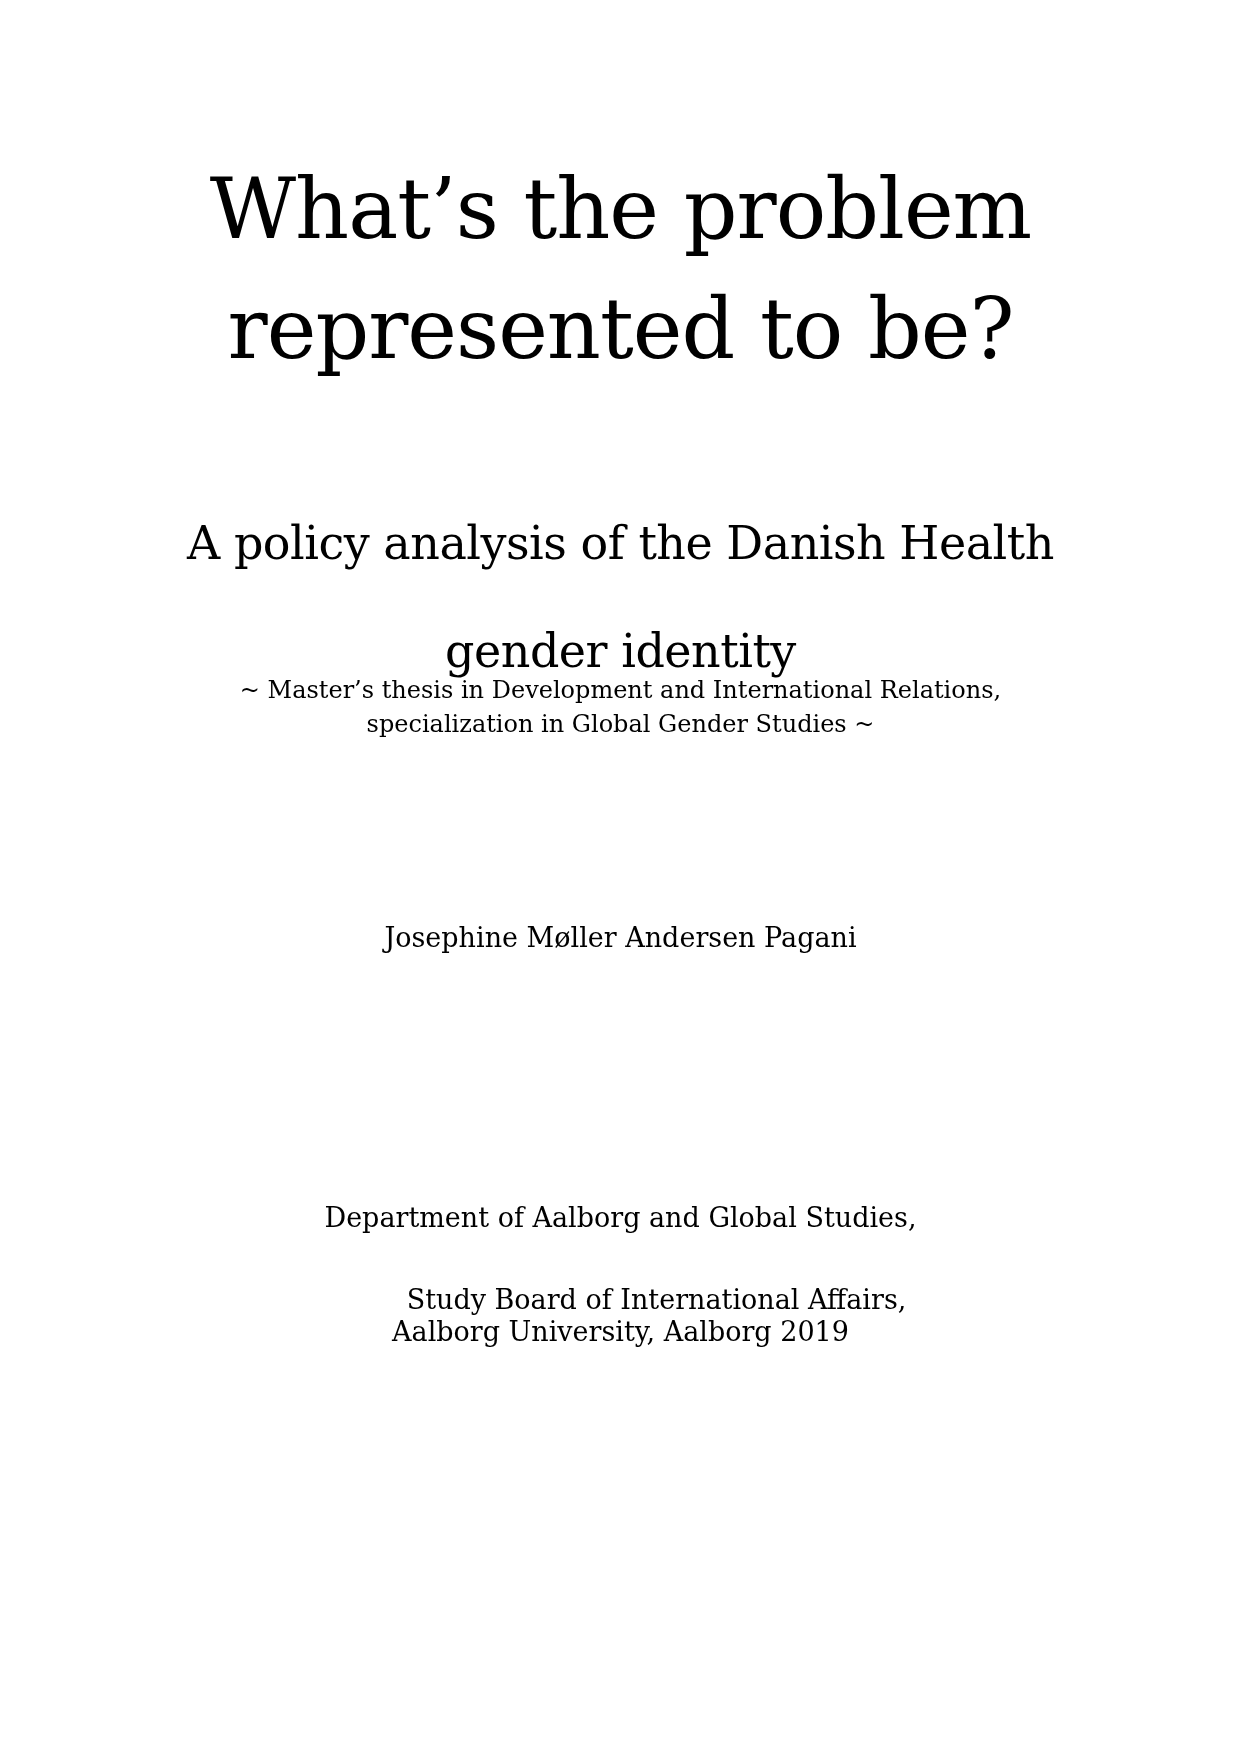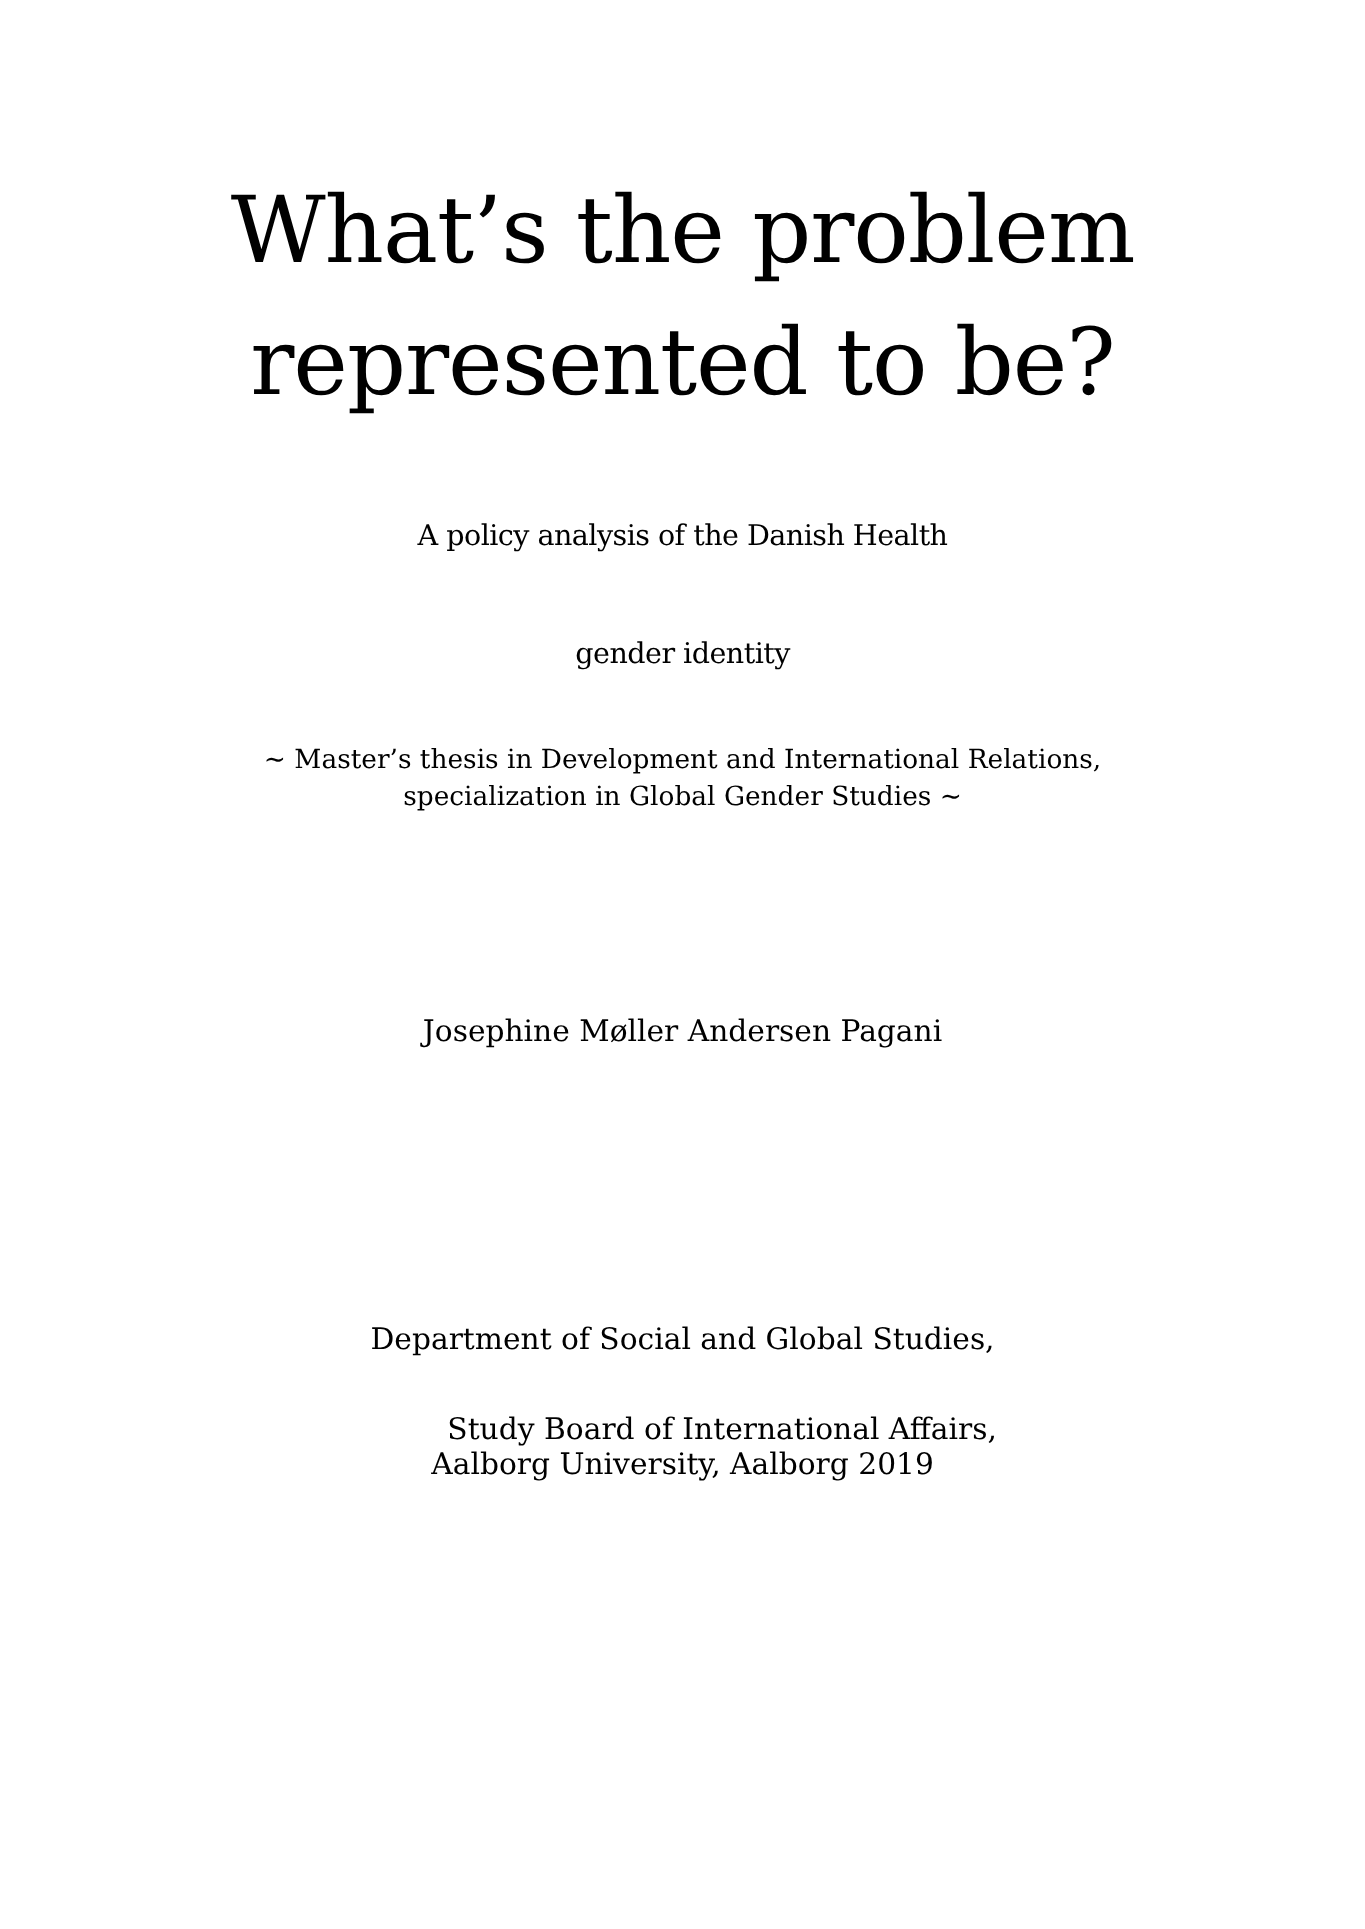--- a/index.html
+++ b/index.html
@@ -1,36 +1,36 @@
 <!DOCTYPE html>
 <html><head>
 <meta charset="utf-8">
 <style>
   html, body { margin: 0; padding: 0; background: #ffffff; }
   body { width: 1241px; height: 1754px; position: relative; overflow: hidden;
          font-family: "DejaVu Serif", "Liberation Serif", serif; color: #000; }
   .page { position: absolute; left: 0; top: 0; width: 1241px; height: 1754px; }
   .line { position: absolute; left: 0; width: 1241px; text-align: center; white-space: nowrap; }
   .title { font-size: 84px; letter-spacing: -1px; }
-  .subtitle { font-size: 26px; letter-spacing: -0.5px; }
+  .subtitle { font-size: 46px; letter-spacing: -0.5px; margin-top: 44px; }
   .note { font-size: 24px; }
   .author { font-size: 27px; }
   .aff { font-size: 27px; }
 </style>
 </head>
 <body>
 
 <div class="page">
   <div class="line title" style="top:160px;">What’s the problem</div>
   <div class="line title" style="top:260px;margin-top:20px;">represented to be?</div>
 
   <div class="line subtitle" style="top:472px;">A policy analysis of the Danish Health</div>
   <div class="line subtitle" style="top:580px;">gender identity</div>
 
   <div class="line note" style="top:676px;">~ Master’s thesis in Development and International Relations,</div>
   <div class="line note" style="top:710px;">specialization in Global Gender Studies ~</div>
 
   <div class="line author" style="top:922px;">Josephine Møller Andersen Pagani</div>
 
-  <div class="line aff" style="top:1202px;">Department of Social and Global Studies,</div>
+  <div class="line aff" style="top:1202px;">Department of Aalborg and Global Studies,</div>
   <div class="line aff" style="top:1284px;padding-left:36px;">Study Board of International Affairs,</div>
   <div class="line aff" style="top:1316px;">Aalborg University, Aalborg 2019</div>
 </div>
 
 </body></html>

